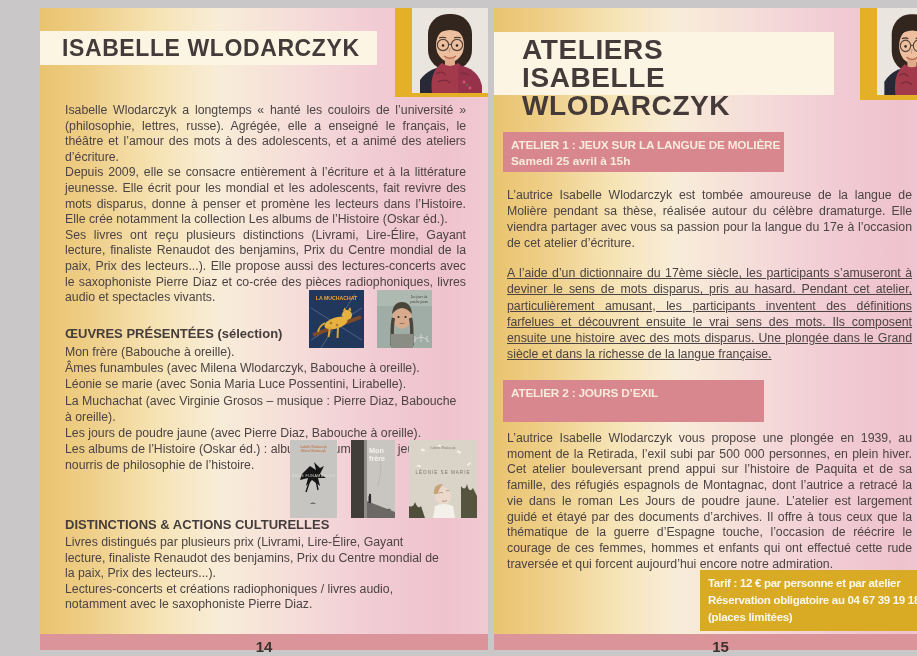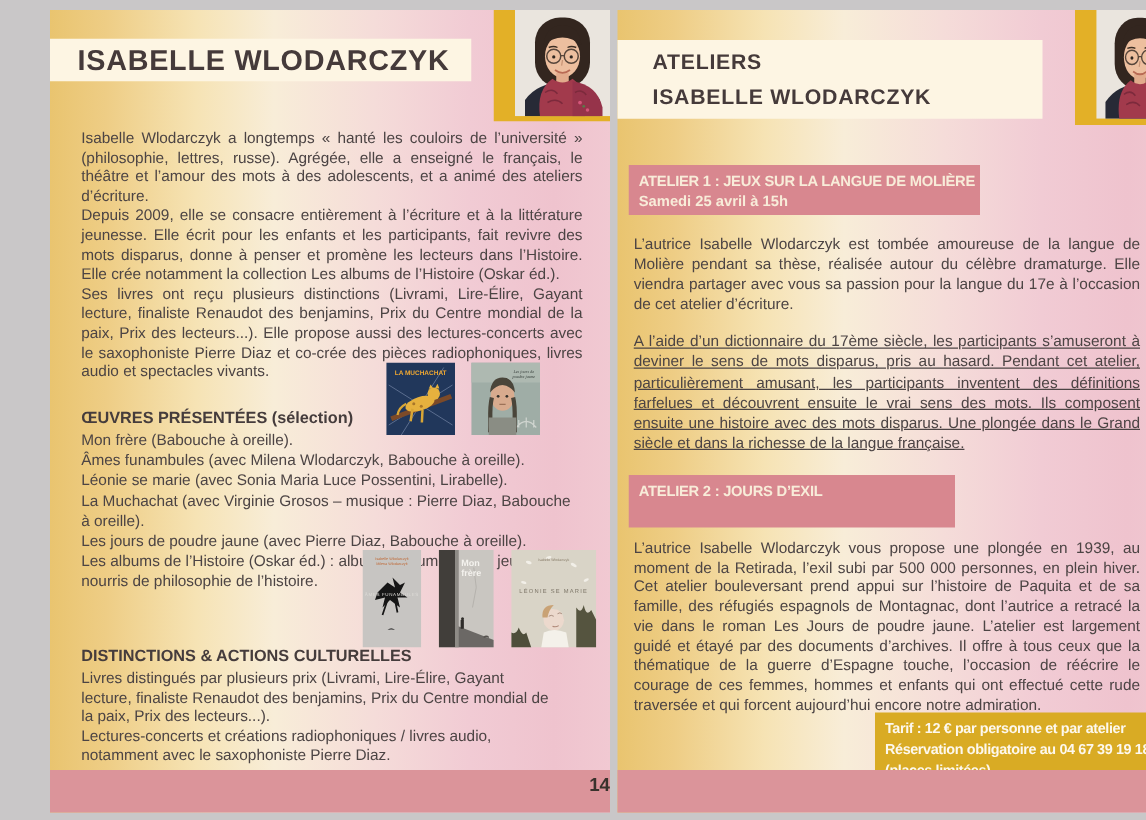--- a/index.html
+++ b/index.html
@@ -5,41 +5,41 @@
   html,body{margin:0;padding:0;background:#c9c7c8;}
   .canvas{position:relative;width:917px;height:656px;background:#c9c7c8;overflow:hidden;
           font-family:"Liberation Sans",sans-serif;}
   .page{position:absolute;top:8px;height:642px;
         background:linear-gradient(90deg,#e9c46f 0%,#eecd85 10%,#f6e3b4 26%,#f8edd8 40%,#f5dcd9 58%,#f1cbd4 75%,#efc3ce 90%,#f1c9d2 100%);margin-left:32px;}
   .page-left{left:8px;width:448px;}
   .page-right{left:462px;width:453px;}
 
   .title-box{position:absolute;background:#fdf5e3;color:#453a3a;font-weight:bold;letter-spacing:.6px;box-sizing:border-box;}
   .page-left .title-box{left:0;top:23px;width:337px;height:34px;font-size:23px;line-height:34px;padding-left:22px;}
-  .page-right .title-box{left:0;top:24px;width:340px;height:63px;font-size:17px;line-height:28px;padding:4px 0 0 28px;}
+  .page-right .title-box{left:0;top:24px;width:340px;height:63px;font-size:28px;line-height:28px;padding:4px 0 0 28px;}
 
   .photo-frame{position:absolute;background:#e3b027;}
   .page-left .photo-frame{left:355px;top:0;width:93px;height:89px;}
   .page-right .photo-frame{left:366px;top:0;width:87px;height:92px;}
   .photo-frame svg{position:absolute;right:0;top:0;display:block;}
 
   .bio{position:absolute;left:25px;top:95px;width:401px;font-size:12.3px;line-height:15.6px;
        color:#4c4444;text-align:justify;}
   .bio p{margin:0;}
 
   .covers-row1{position:absolute;left:269px;top:282px;display:flex;gap:13px;}
   .covers-row2{position:absolute;left:250px;top:432px;display:flex;gap:14px;align-items:flex-end;}
   .cover{display:block;}
 
   .section-heading{font-weight:bold;font-size:13px;color:#453c3c;margin:0 0 3px 0;line-height:15px;}
   .works{position:absolute;left:25px;top:318px;width:392px;font-size:12.3px;line-height:16.2px;color:#4c4444;}
   .distinctions{position:absolute;left:25px;top:509px;width:378px;font-size:12.3px;line-height:15.5px;color:#4c4444;}
 
-  .page-footer{position:absolute;left:0;right:0;bottom:0;height:34px;background:#db949a;
-               text-align:right;font-weight:bold;font-size:15px;line-height:26px;color:#3a322c;}
+  .page-footer{position:absolute;left:0;right:0;bottom:0;height:16px;background:#db949a;
+               text-align:center;font-weight:bold;font-size:15px;line-height:26px;color:#3a322c;}
 
   .banner{position:absolute;left:9px;background:#d8878f;color:#f8ecd9;font-weight:bold;
           box-sizing:border-box;padding:5px 8px 0 8px;}
   .banner .b-title{font-size:11.8px;letter-spacing:-.2px;line-height:16px;white-space:nowrap;}
   .banner .b-date{font-size:11.8px;line-height:16px;}
   .banner-a1{top:124px;width:281px;height:40px;}
   .banner-a2{top:372px;width:261px;height:42px;}
 
   .atelier-text{position:absolute;left:13px;width:405px;font-size:12.3px;line-height:16.1px;
                 color:#4c4444;text-align:justify;}
@@ -84,21 +84,21 @@
         <path d="M46,57 Q66,60 70,78 L70,85 L46,85 Z" fill="#96334a"></path>
         <path d="M24,66 Q30,62 34,67 M26,74 Q33,70 38,75 M48,66 Q53,63 57,68" stroke="#7c2a3c" stroke-width="1.2" fill="none"></path>
         <circle cx="52" cy="74" r="1.5" fill="#d4567a"></circle>
         <circle cx="58" cy="80" r="1.4" fill="#d4567a"></circle>
         <circle cx="55" cy="77" r="1.1" fill="#5a7a4a"></circle>
       </svg>
     </div>
 
     <div class="bio">
       <p>Isabelle Wlodarczyk a longtemps « hanté les couloirs de l’université » (philosophie, lettres, russe). Agrégée, elle a enseigné le français, le théâtre et l’amour des mots à des adolescents, et a animé des ateliers d’écriture.</p>
-      <p>Depuis 2009, elle se consacre entièrement à l’écriture et à la littérature jeunesse. Elle écrit pour les enfants et les participants, fait revivre des mots disparus, donne à penser et promène les lecteurs dans l’Histoire. Elle crée notamment la collection Les albums de l’Histoire (Oskar éd.).</p>
+      <p>Depuis 2009, elle se consacre entièrement à l’écriture et à la littérature jeunesse. Elle écrit pour les mondial et les adolescents, fait revivre des mots disparus, donne à penser et promène les lecteurs dans l’Histoire. Elle crée notamment la collection Les albums de l’Histoire (Oskar éd.).</p>
       <p>Ses livres ont reçu plusieurs distinctions (Livrami, Lire-Élire, Gayant lecture, finaliste Renaudot des benjamins, Prix du Centre mondial de la paix, Prix des lecteurs...). Elle propose aussi des lectures-concerts avec le saxophoniste Pierre Diaz et co-crée des pièces radiophoniques, livres audio et spectacles vivants.</p>
     </div>
 
     <div class="covers-row1">
       <svg class="cover" width="55" height="58" viewBox="0 0 55 58">
         <rect width="55" height="58" fill="#21375b"></rect>
         <path d="M2,18 L53,50 M2,50 L53,18 M12,58 L46,4" stroke="#8fa0bd" stroke-width=".7" opacity=".6" fill="none"></path>
         <line x1="4" y1="45" x2="52" y2="27" stroke="#7c4a28" stroke-width="4"></line>
         <ellipse cx="27" cy="33" rx="12" ry="5.5" fill="#e6b13e" transform="rotate(-17 27 33)"></ellipse>
         <circle cx="38" cy="25" r="5" fill="#e6b13e"></circle>

